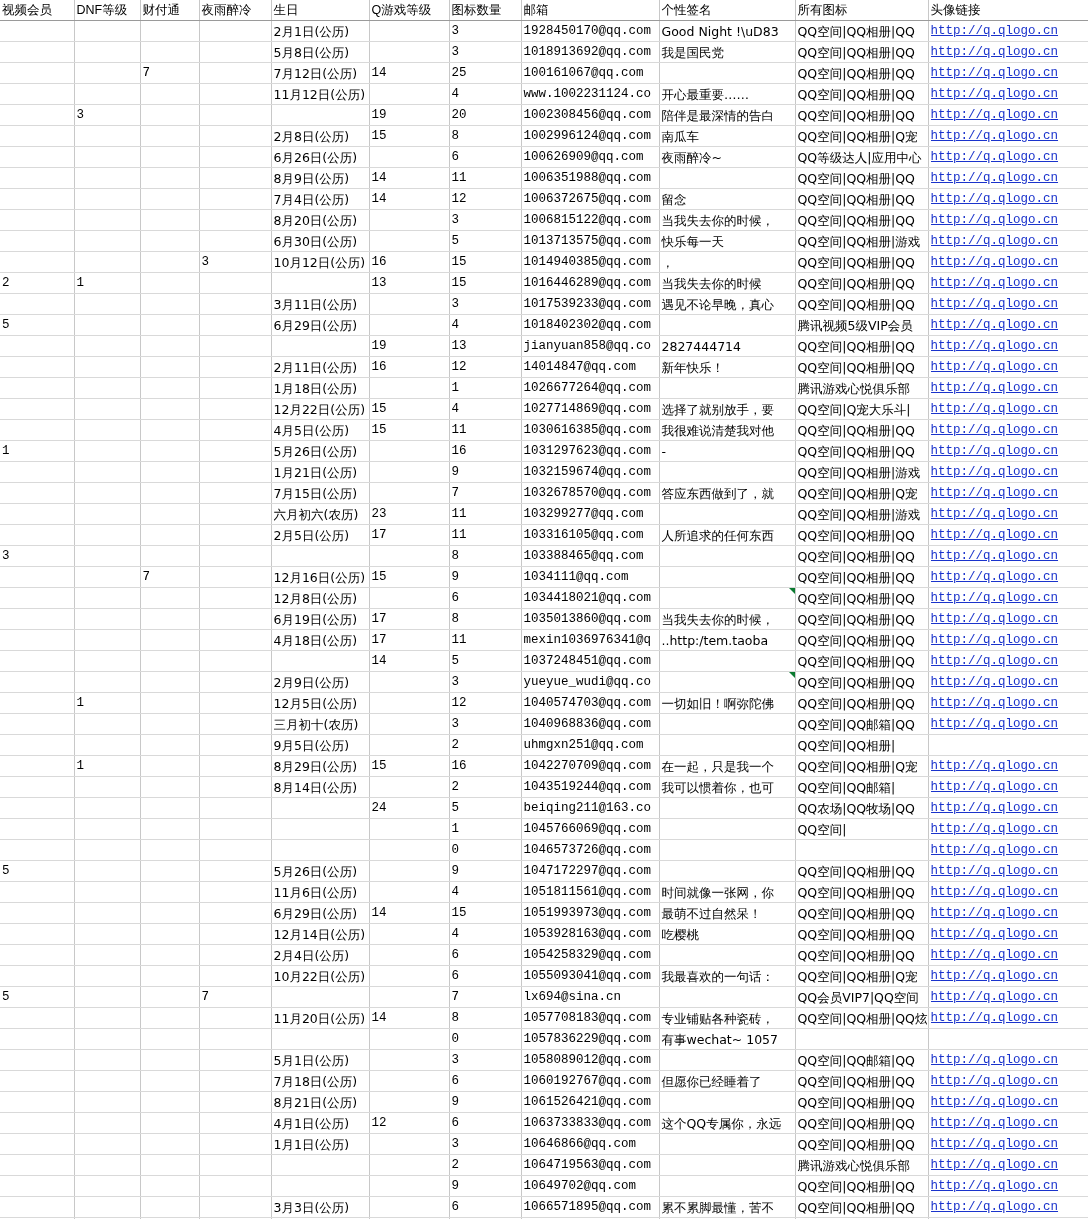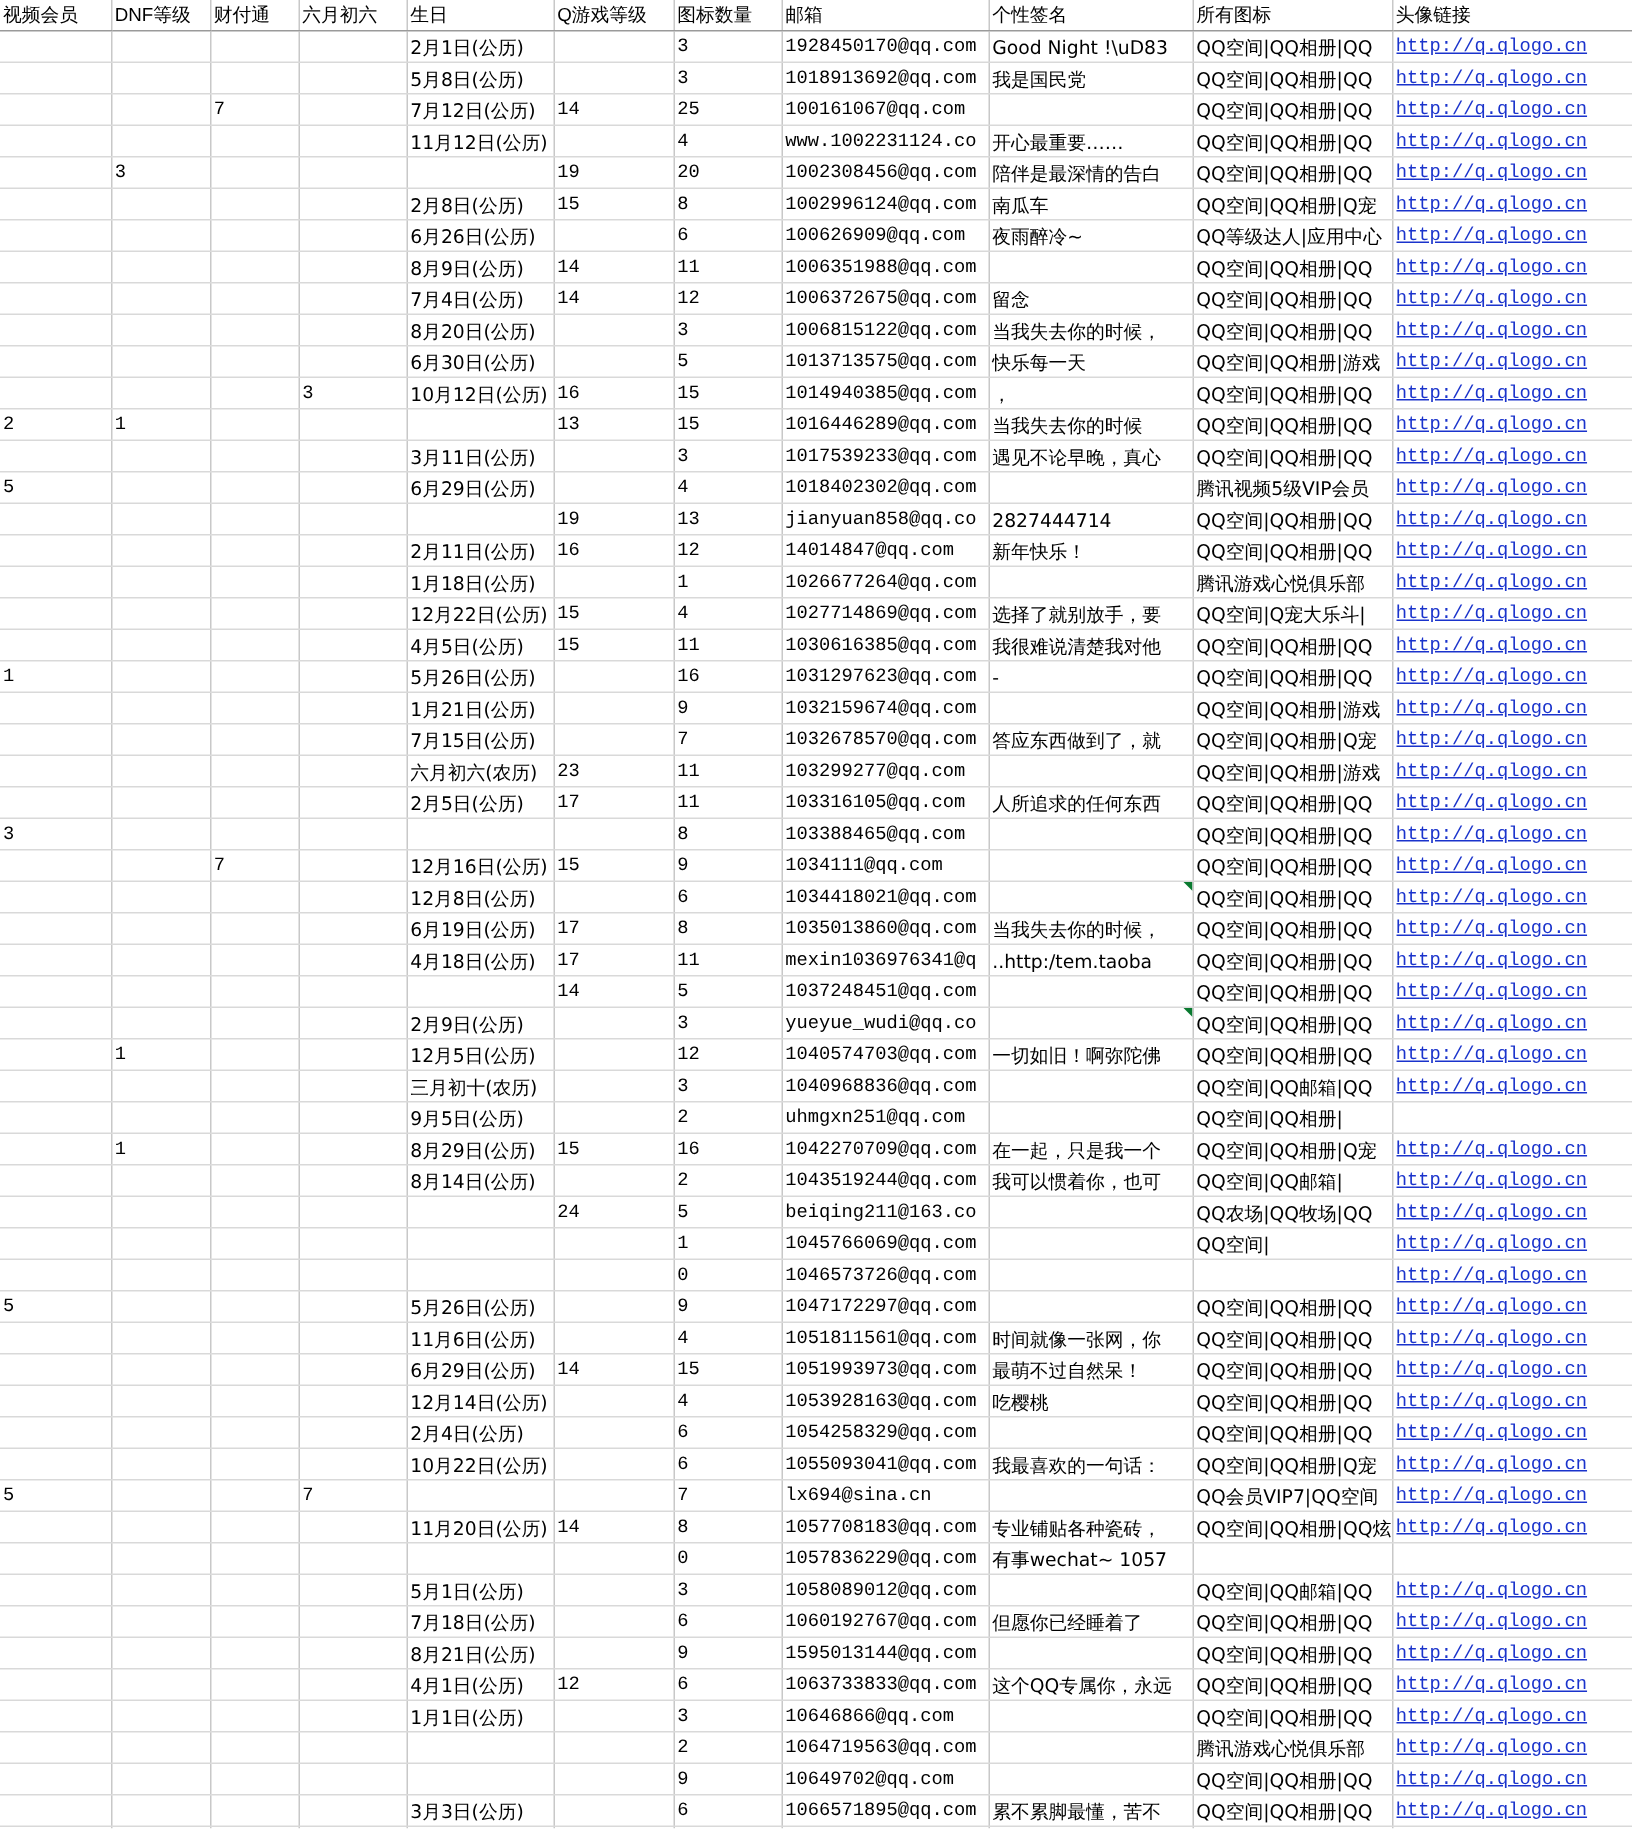--- a/index.html
+++ b/index.html
@@ -110,21 +110,21 @@
         <col class="c7">
         <col class="c8">
         <col class="c9">
         <col class="c10">
     </colgroup>
     <tbody id="tbody">
         <tr class="header">
           <td>视频会员</td>
           <td>DNF等级</td>
           <td>财付通</td>
-          <td>六月初六</td>
+          <td>夜雨醉冷</td>
           <td>生日</td>
           <td>Q游戏等级</td>
           <td>图标数量</td>
           <td>邮箱</td>
           <td>个性签名</td>
           <td>所有图标</td>
           <td>头像链接</td>
         </tr>
         <tr>
           <td>
@@ -1927,21 +1927,21 @@
           <td>
             <span class="cell-inner cjk">8月21日(公历)</span>
           </td>
           <td>
             <span class="cell-inner mono"></span>
           </td>
           <td>
             <span class="cell-inner mono">9</span>
           </td>
           <td class="overflow">
-            <span class="cell-inner mono">1595013144@qq.com</span>
+            <span class="cell-inner mono">1061526421@qq.com</span>
           </td>
           <td class="overflow">
             <span class="cell-inner cjk"></span>
           </td>
           <td class="overflow">
             <span class="cell-inner cjk">QQ空间|QQ相册|QQ</span>
           </td>
           <td>
             <span class="cell-inner link">http://q.qlogo.cn</span>
           </td>

